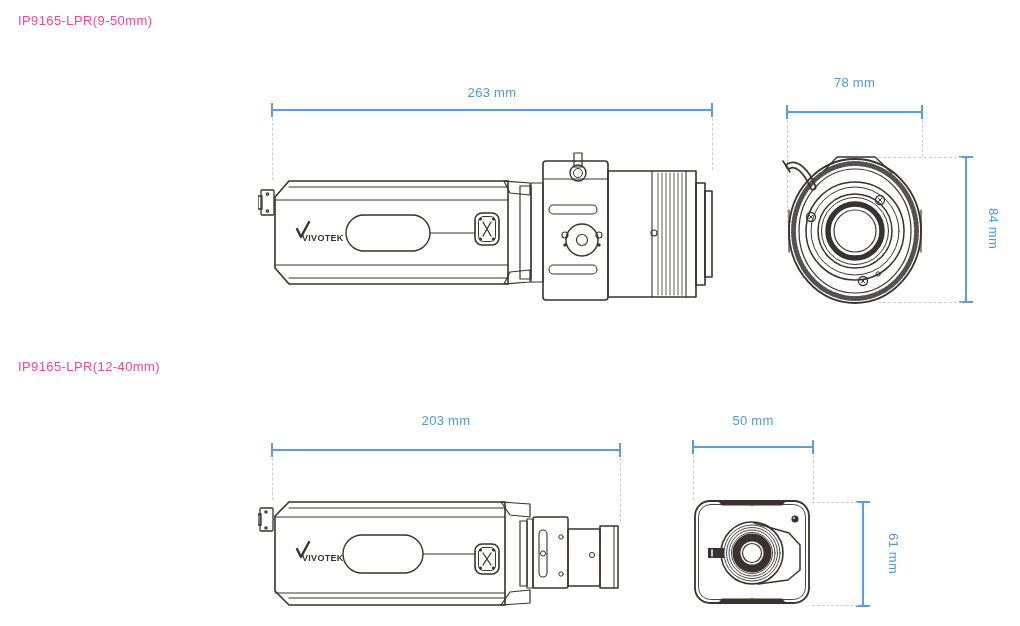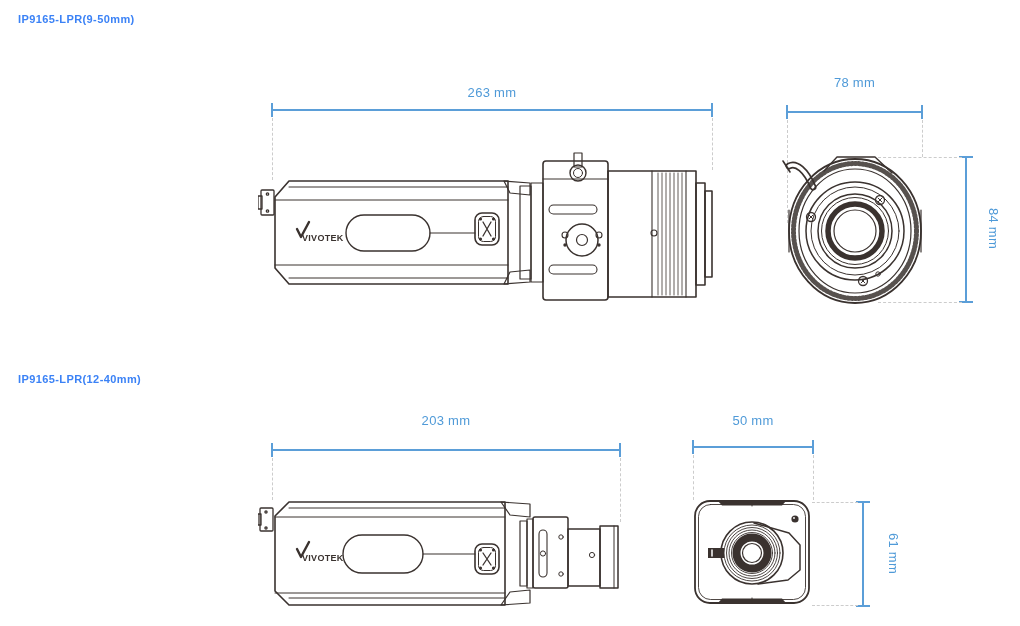--- a/index.html
+++ b/index.html
@@ -1,18 +1,18 @@
 <!DOCTYPE html>
 <html><head>
 <meta charset="utf-8">
 <style>
   html,body{margin:0;padding:0;background:#fff;}
   .canvas{position:relative;width:1020px;height:626px;background:#ffffff;
           font-family:"Liberation Sans",sans-serif;overflow:hidden;}
-  .title{position:absolute;font-size:11px;color:#3b82f6;letter-spacing:.4px;font-weight:bold;}
+  .title{position:absolute;font-size:13px;color:#ec4899;letter-spacing:.4px;}
   .dim-label{position:absolute;font-size:13px;color:#4f9ad8;text-align:center;letter-spacing:.3px;white-space:nowrap;}
   .rot{transform:rotate(90deg);}
   .dline-h{position:absolute;height:2px;background:#5b9ed8;}
   .dline-v{position:absolute;width:2px;background:#5b9ed8;}
   .tv{position:absolute;display:block;width:2px;height:14px;top:-6px;background:#5b9ed8;}
   .th{position:absolute;display:block;height:2px;width:14px;left:-6px;background:#5b9ed8;}
   .ext-v{position:absolute;width:0;border-left:1px dashed #cccccc;}
   .ext-h{position:absolute;height:0;border-top:1px dashed #cccccc;}
   .art{position:absolute;}
   svg{stroke:#3a322f;fill:none;stroke-linecap:round;stroke-linejoin:round;}
@@ -138,21 +138,21 @@
           <path d="M29 65 l4 4 M33 65 l-4 4" stroke-width="1"></path>
       </g>
       <g stroke-width="1.3">
         <circle cx="83" cy="131" r="4.5"></circle>
           <path d="M81 129 l4 4 M85 129 l-4 4" stroke-width="1"></path>
       </g>
       <circle cx="98" cy="124" r="2.2" stroke-width="1"></circle>
     </g>
   </svg>
 
-  <div class="title" style="left:18px;top:373px">IP9165-LPR(12-40mm)</div>
+  <div class="title" style="left:18px;top:359px">IP9165-LPR(12-40mm)</div>
 
   <div class="dim-label" style="left:272px;top:413px;width:348px">203 mm</div>
   <div class="dline-h" style="left:272px;top:449px;width:348px">
     <i class="tv" style="left:-1px"></i>
     <i class="tv" style="right:-1px"></i>
   </div>
   <div class="ext-v" style="left:272px;top:458px;height:42px"></div>
   <div class="ext-v" style="left:620px;top:458px;height:64px"></div>
 
   <div class="dim-label" style="left:693px;top:413px;width:120px">50 mm</div>

